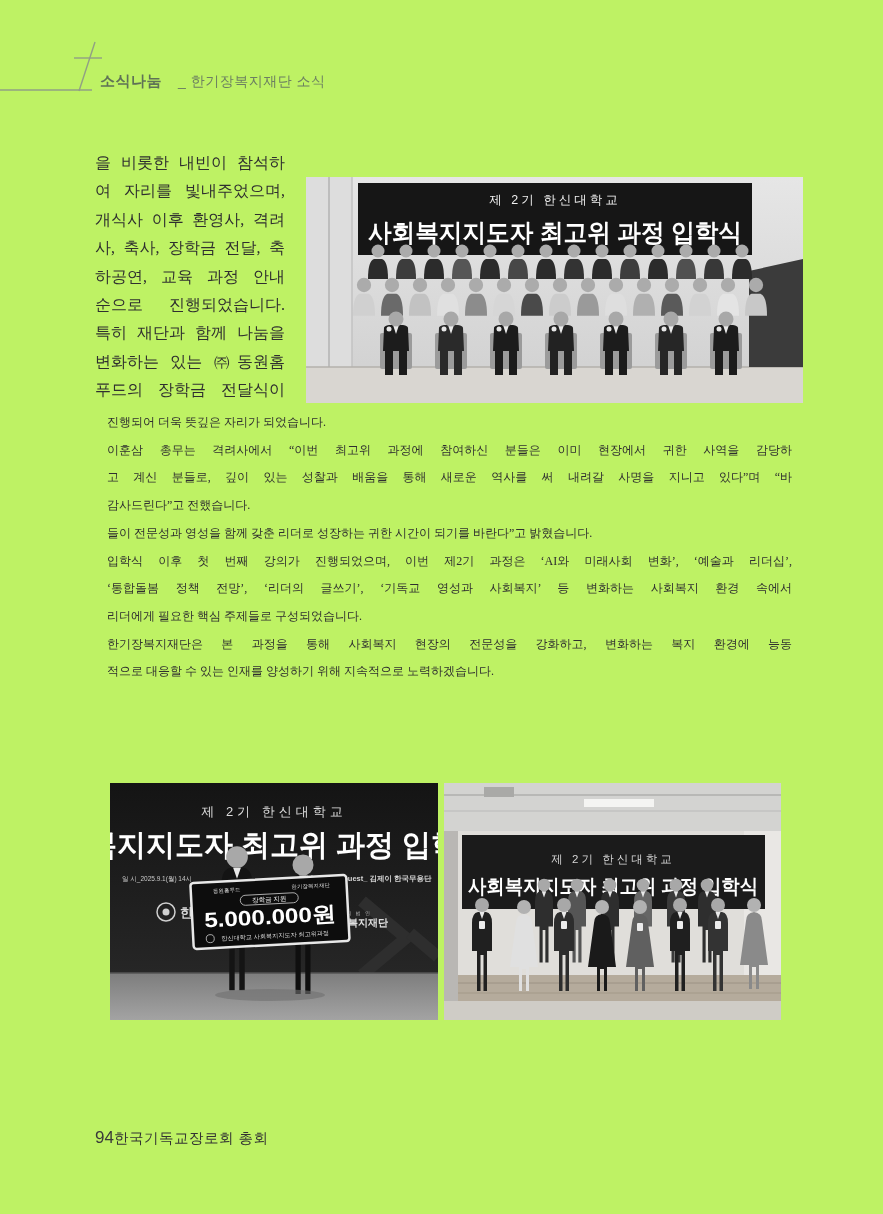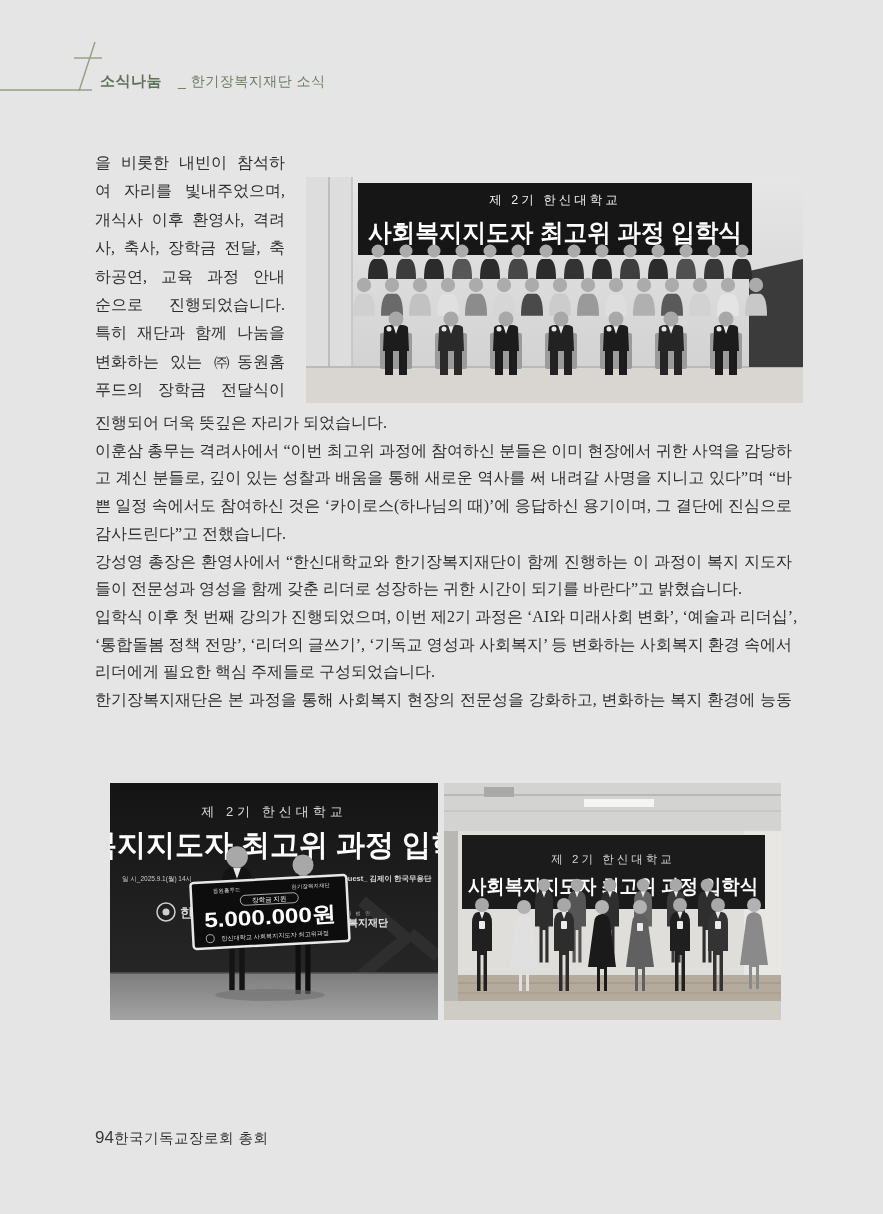--- a/index.html
+++ b/index.html
@@ -1,33 +1,33 @@
 <!DOCTYPE html>
 <html><head>
 <meta charset="utf-8">
 <style>
   html,body{margin:0;padding:0;background:#ffffff;}
-  .page{position:relative;width:883px;height:1214px;background:#e5e5e5;overflow:hidden;
+  .page{position:relative;width:883px;height:1214px;background:#bef264;overflow:hidden;
         font-family:"Liberation Serif",serif;color:#2f2f2f;}
   
   .deco-lines{position:absolute;left:0;top:34px;width:120px;height:62px;}
   .hdr{position:absolute;left:100px;top:72px;font-family:"Liberation Sans",sans-serif;}
   .hdr .sec{font-weight:bold;font-size:15px;color:#5f7256;letter-spacing:0.5px;}
   .hdr .sub{font-size:14px;color:#6c7f61;margin-left:16px;letter-spacing:0.5px;}
   
   .photo{position:absolute;margin:0;padding:14px;}
   .photo svg{display:block;width:100%;height:100%;}
   .photo-top{left:292px;top:163px;width:497px;height:226px;}
   .photo-bl{left:96px;top:769px;width:328px;height:237px;}
   .photo-br{left:430px;top:769px;width:337px;height:237px;}
   
   .colblock{position:absolute;left:95px;top:149px;width:190px;}
   .cline{font-size:16px;line-height:28.4px;text-align:justify;text-align-last:justify;white-space:nowrap;}
   .bodyblock{position:absolute;left:95px;top:409px;width:697px;}
-  .bline{font-size:16px;line-height:27.7px;}
+  .bline{font-size:12px;line-height:27.7px;margin-left:12px;}
   .bline.just{text-align:justify;text-align-last:justify;white-space:nowrap;}
   .bline.pend{text-align:left;}
   
   .footer{position:absolute;left:95px;top:1128px;font-family:"Liberation Sans",sans-serif;
           display:flex;align-items:baseline;}
   .footer .num{font-size:17px;color:#3a3a3a;}
   .footer .org{font-size:14.5px;color:#333;font-weight:500;letter-spacing:0.5px;}
   
   svg text{font-family:"Liberation Sans",sans-serif;}
 </style>
@@ -158,28 +158,27 @@
     <div class="cline">순으로 진행되었습니다.</div>
     <div class="cline">특히 재단과 함께 나눔을</div>
     <div class="cline">변화하는 있는 ㈜동원홈</div>
     <div class="cline">푸드의 장학금 전달식이</div>
   </div>
 
   <div class="bodyblock">
     <div class="bline pend">진행되어 더욱 뜻깊은 자리가 되었습니다.</div>
     <div class="bline just">이훈삼 총무는 격려사에서 “이번 최고위 과정에 참여하신 분들은 이미 현장에서 귀한 사역을 감당하</div>
     <div class="bline just">고 계신 분들로, 깊이 있는 성찰과 배움을 통해 새로운 역사를 써 내려갈 사명을 지니고 있다”며 “바</div>
-    <div class="bline just">쁜 일정 속에서도 참여하신 것은 ‘카이로스(하나님의 때)’에 응답하신 용기이며, 그 결단에 진심으로</div>
     <div class="bline pend">감사드린다”고 전했습니다.</div>
-    <div class="bline just">강성영 총장은 환영사에서 “한신대학교와 한기장복지재단이 함께 진행하는 이 과정이 복지 지도자</div>
     <div class="bline pend">들이 전문성과 영성을 함께 갖춘 리더로 성장하는 귀한 시간이 되기를 바란다”고 밝혔습니다.</div>
     <div class="bline just">입학식 이후 첫 번째 강의가 진행되었으며, 이번 제2기 과정은 ‘AI와 미래사회 변화’, ‘예술과 리더십’,</div>
     <div class="bline just">‘통합돌봄 정책 전망’, ‘리더의 글쓰기’, ‘기독교 영성과 사회복지’ 등 변화하는 사회복지 환경 속에서</div>
     <div class="bline pend">리더에게 필요한 핵심 주제들로 구성되었습니다.</div>
     <div class="bline just">한기장복지재단은 본 과정을 통해 사회복지 현장의 전문성을 강화하고, 변화하는 복지 환경에 능동</div>
+    <div class="bline pend">적으로 대응할 수 있는 인재를 양성하기 위해 지속적으로 노력하겠습니다.</div>
   </div>
 
   <figure class="photo photo-bl">
     <svg viewBox="0 0 328 237" preserveAspectRatio="none">
       <defs>
         <linearGradient id="gdark" x1="0" y1="0" x2="0" y2="1">
           <stop offset="0" stop-color="#141414"></stop>
             <stop offset="1" stop-color="#262626"></stop>
         </linearGradient>
         <linearGradient id="gfloor" x1="0" y1="0" x2="0" y2="1">

